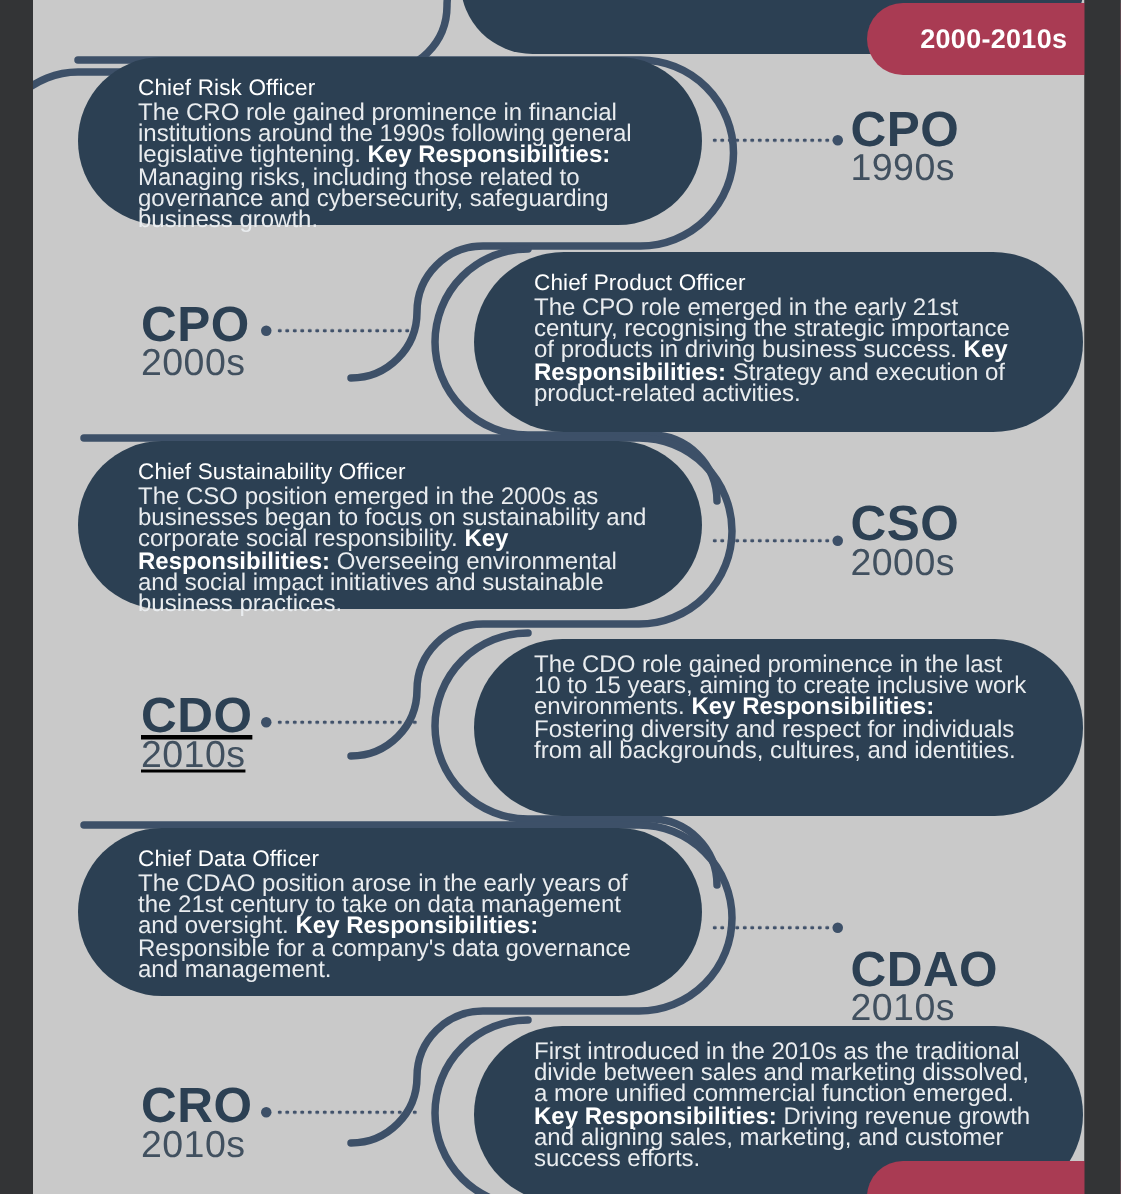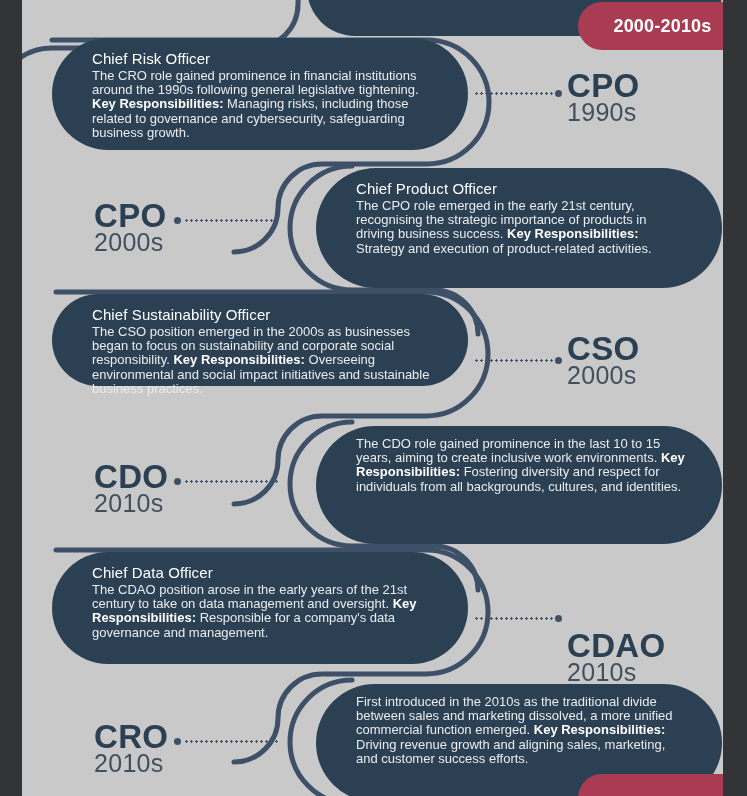--- a/index.html
+++ b/index.html
@@ -28,21 +28,21 @@
     box-sizing:border-box;
     color:#ffffff;
     z-index:3;
   }
   .card .pad{padding:11px 34px 11px 40px;}
   .card-title{
     font-size:15px;font-weight:normal;letter-spacing:.1px;
     margin:0 0 1px 0;line-height:19px;color:#ffffff;
   }
   .card-body{
-    font-size:13px;line-height:14.2px;color:#e9ecef;margin:0;
+    font-size:16px;line-height:14.2px;color:#e9ecef;margin:0;
   }
   .card-body b{color:#ffffff;font-weight:bold;}
 
   
   .abbr{position:absolute;z-index:4;line-height:1;}
   .abbr .code{
     font-size:33px;font-weight:bold;color:#2c4053;letter-spacing:.3px;
     display:block;line-height:26px;
   }
   .abbr .era{
@@ -146,21 +146,21 @@
         </p>
       </div>
     </div>
     <div class="abbr left" style="left:72px;top:203px;">
       <span class="code">CPO</span>
       <span class="era">2000s</span>
     </div>
     <div class="dot-end" style="left:152px;top:217px;"></div>
     <div class="dots" style="left:162px;top:219px;width:96px;"></div>
 
-    <div class="card" style="left:30px;top:294px;width:416px;height:92px;">
+    <div class="card" style="left:30px;top:294px;width:416px;height:112px;">
       <div class="pad">
         <div class="card-title">Chief Sustainability Officer</div>
         <p class="card-body">
           <span>The CSO position emerged in the 2000s as businesses began to focus on sustainability and corporate social responsibility.</span>
           <b>Key Responsibilities:</b>
           <span>Overseeing environmental and social impact initiatives and sustainable business practices.</span>
         </p>
       </div>
     </div>
     <div class="dots" style="left:452px;top:359px;width:84px;"></div>
@@ -172,21 +172,21 @@
 
     <div class="card" style="left:294px;top:426px;width:406px;height:118px;">
       <div class="pad">
         <p class="card-body">
           <span>The CDO role gained prominence in the last 10 to 15 years, aiming to create inclusive work environments.</span>
           <b>Key Responsibilities:</b>
           <span>Fostering diversity and respect for individuals from all backgrounds, cultures, and identities.</span>
         </p>
       </div>
     </div>
-    <div class="abbr left" style="left:72px;top:464px;">
+    <div class="abbr left" style="left:72px;top:464px;text-decoration:underline;">
       <span class="code">CDO</span>
       <span class="era">2010s</span>
     </div>
     <div class="dot-end" style="left:152px;top:478px;"></div>
     <div class="dots" style="left:162px;top:480px;width:96px;"></div>
 
     <div class="card" style="left:30px;top:552px;width:416px;height:112px;">
       <div class="pad">
         <div class="card-title">Chief Data Officer</div>
         <p class="card-body">

